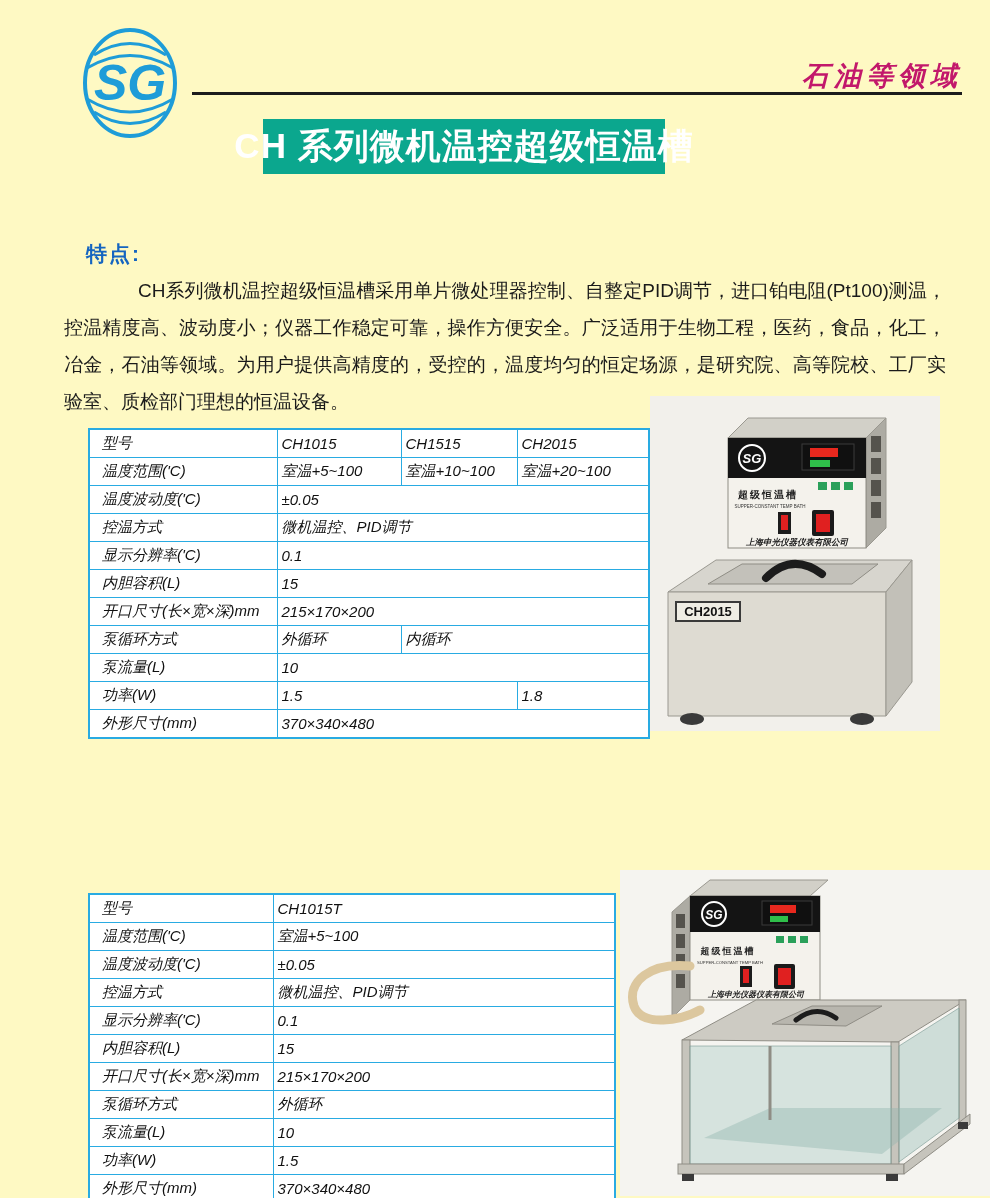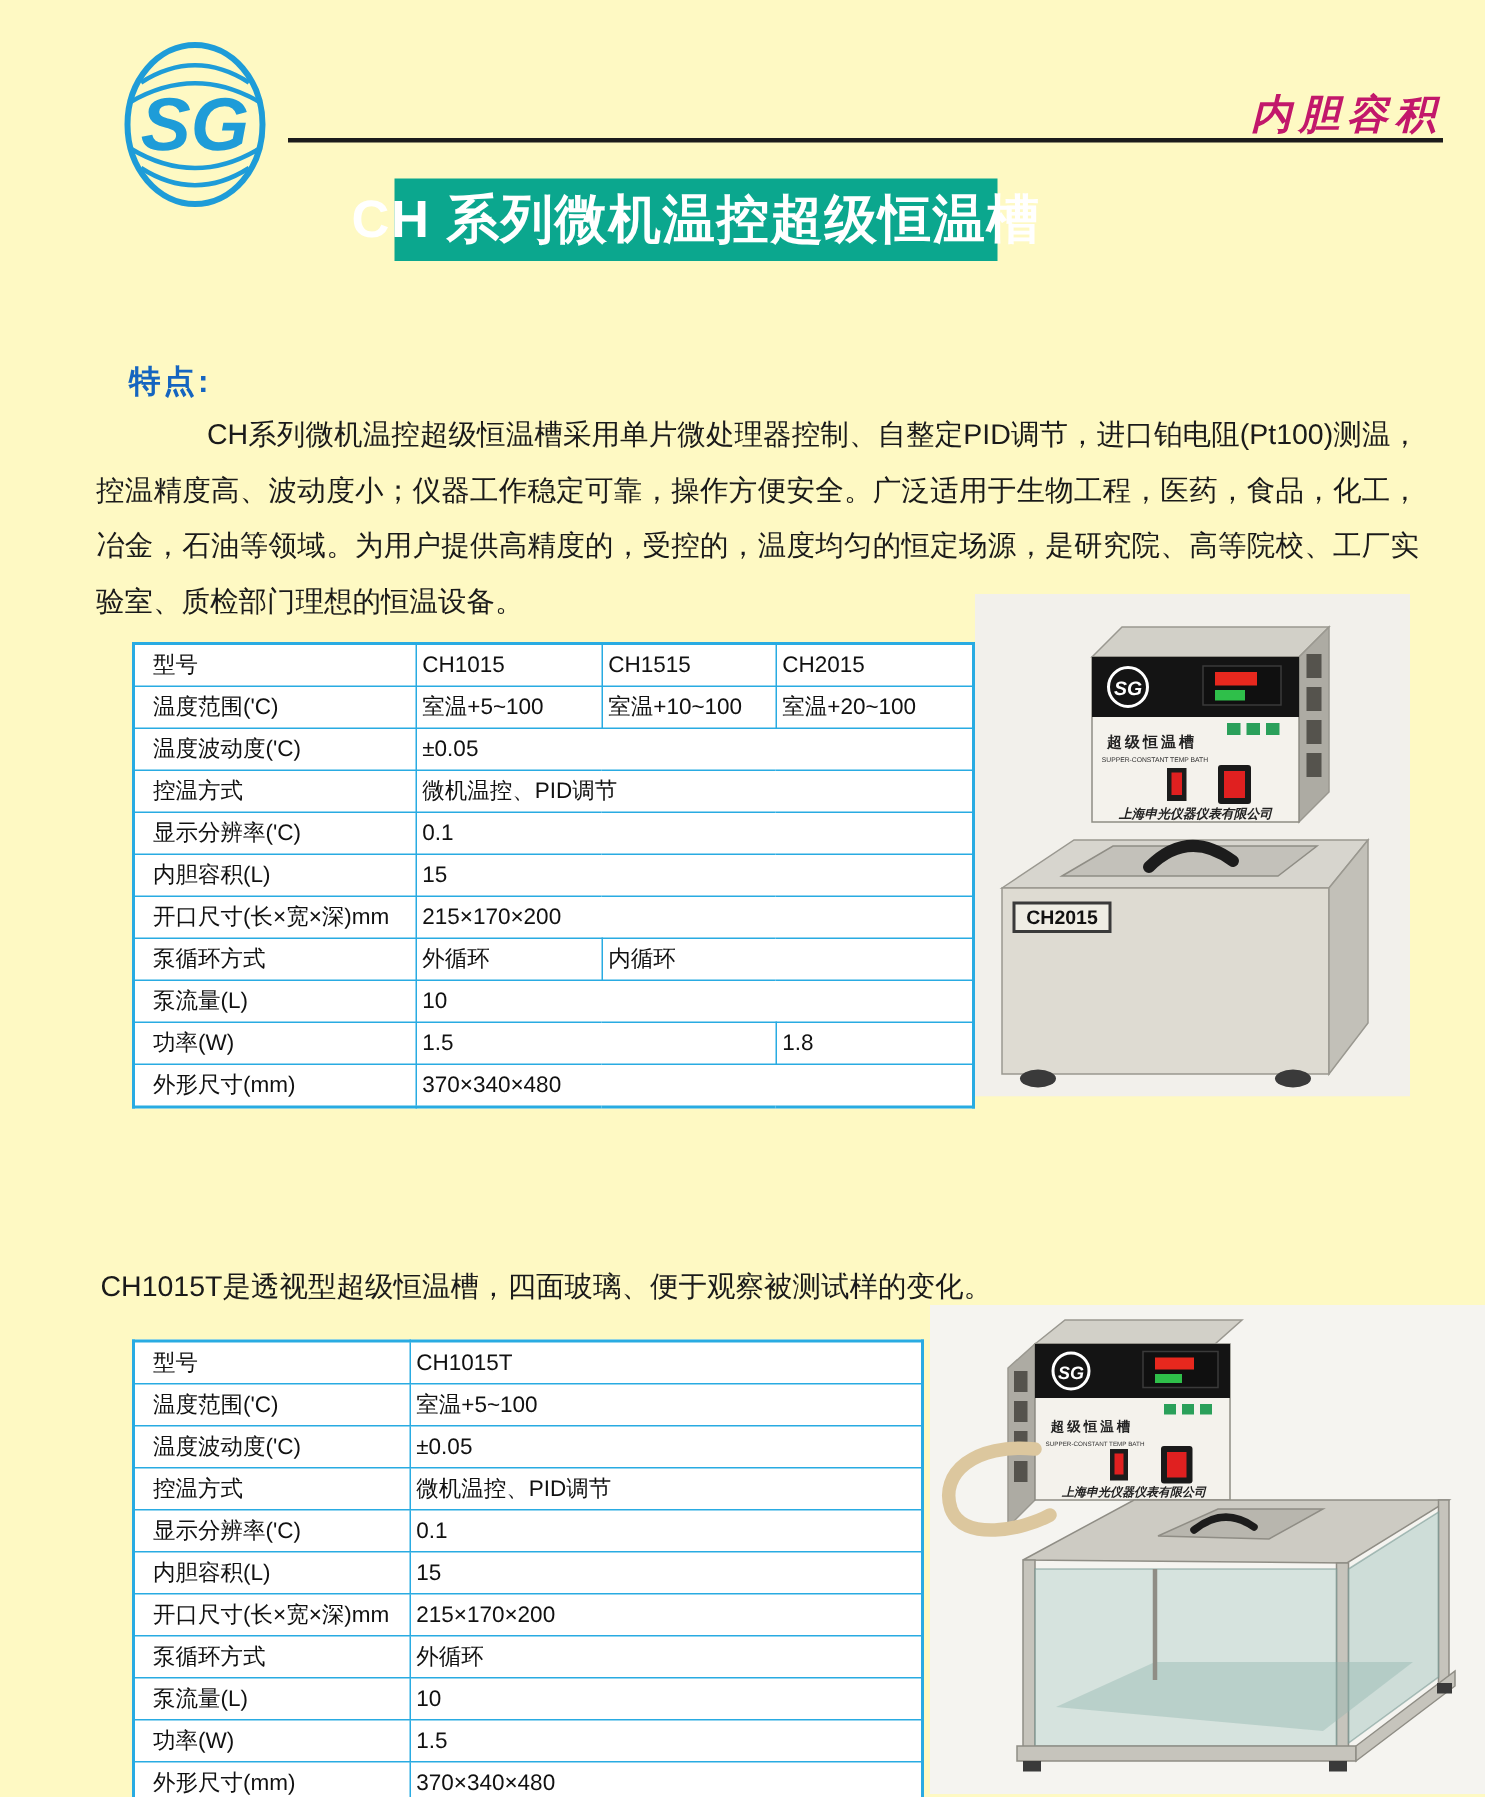--- a/index.html
+++ b/index.html
@@ -34,21 +34,21 @@
     font-size:19px; line-height:37px; text-align:justify; text-indent:74px;
   }
 
   
   .spec-table {
     position:absolute; border-collapse:collapse; table-layout:fixed;
     font-size:15px; color:#111; background:#ffffff;
   }
   .spec-table, .spec-table td { border:1px solid #29ABE2; }
   .spec-table { border-width:2px; }
-  .spec-table td { height:23px; padding:4px 4px; overflow:hidden; white-space:nowrap; }
+  .spec-table td { height:23px; padding:4px 4px; overflow:hidden; white-space:nowrap;font-style:italic; }
   .spec-table .label-cell { text-align:left; padding-left:12px; }
   .spec-table .value-cell { text-align:left; }
   #table-main { left:88px; top:428px; width:560px; }
   #table-t   { left:88px; top:893px; width:526px; }
 
   .t-desc { position:absolute; left:67px; top:845px; font-size:19px; white-space:nowrap; }
 
   
   .photo { position:absolute; }
   #photo1 { left:650px; top:396px; }
@@ -63,21 +63,21 @@
   <div class="logo-wrap">
     <svg viewBox="0 0 100 114" width="100" height="114">
       <ellipse cx="50" cy="57" rx="45" ry="53" fill="none" stroke="#1E9CD8" stroke-width="4"></ellipse>
       <path d="M14,29 Q50,6 86,29" fill="none" stroke="#1E9CD8" stroke-width="3"></path>
       <path d="M7,42 Q50,17 93,42" fill="none" stroke="#1E9CD8" stroke-width="3"></path>
       <path d="M7,73 Q50,99 93,73" fill="none" stroke="#1E9CD8" stroke-width="3"></path>
       <path d="M14,86 Q50,109 86,86" fill="none" stroke="#1E9CD8" stroke-width="3"></path>
       <text x="50" y="74" text-anchor="middle" font-size="50" font-weight="bold" font-style="italic" fill="#1E9CD8">SG</text>
     </svg>
   </div>
-  <div class="series-label">内胆容积</div>
+  <div class="series-label">石油等领域</div>
   <div class="header-rule"></div>
 
   <div class="banner">CH 系列微机温控超级恒温槽</div>
 
   <div class="features-heading">特点:</div>
   <p class="features-body">CH系列微机温控超级恒温槽采用单片微处理器控制、自整定PID调节，进口铂电阻(Pt100)测温，控温精度高、波动度小；仪器工作稳定可靠，操作方便安全。广泛适用于生物工程，医药，食品，化工，冶金，石油等领域。为用户提供高精度的，受控的，温度均匀的恒定场源，是研究院、高等院校、工厂实验室、质检部门理想的恒温设备。</p>
 
   <table class="spec-table" id="table-main">
     <colgroup>
       <col style="width:188px">
@@ -188,21 +188,20 @@
         <g>
           <rect x="26" y="206" width="64" height="19" fill="#EFEDE4" stroke="#3a3a3a" stroke-width="2"></rect>
           <text x="58" y="220" text-anchor="middle" font-size="13" font-weight="bold" fill="#111111">CH2015</text>
         </g>
         <ellipse cx="42" cy="323" rx="12" ry="6" fill="#3a3a3a"></ellipse>
         <ellipse cx="212" cy="323" rx="12" ry="6" fill="#3a3a3a"></ellipse>
       </g>
     </svg>
   </div>
 
-  <p class="t-desc">CH1015T是透视型超级恒温槽，四面玻璃、便于观察被测试样的变化。</p>
 
   <table class="spec-table" id="table-t">
     <colgroup>
       <col style="width:184px">
         <col style="width:342px">
     </colgroup>
     <tbody>
         <tr>
           <td class="label-cell">型号</td>
           <td class="value-cell">CH1015T</td>

